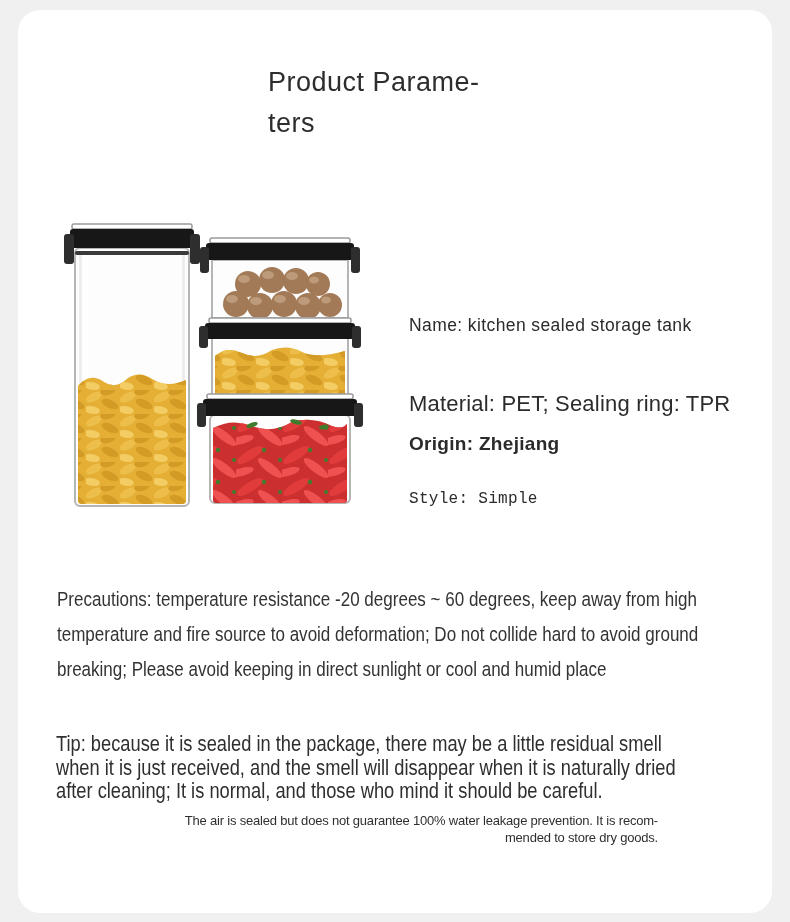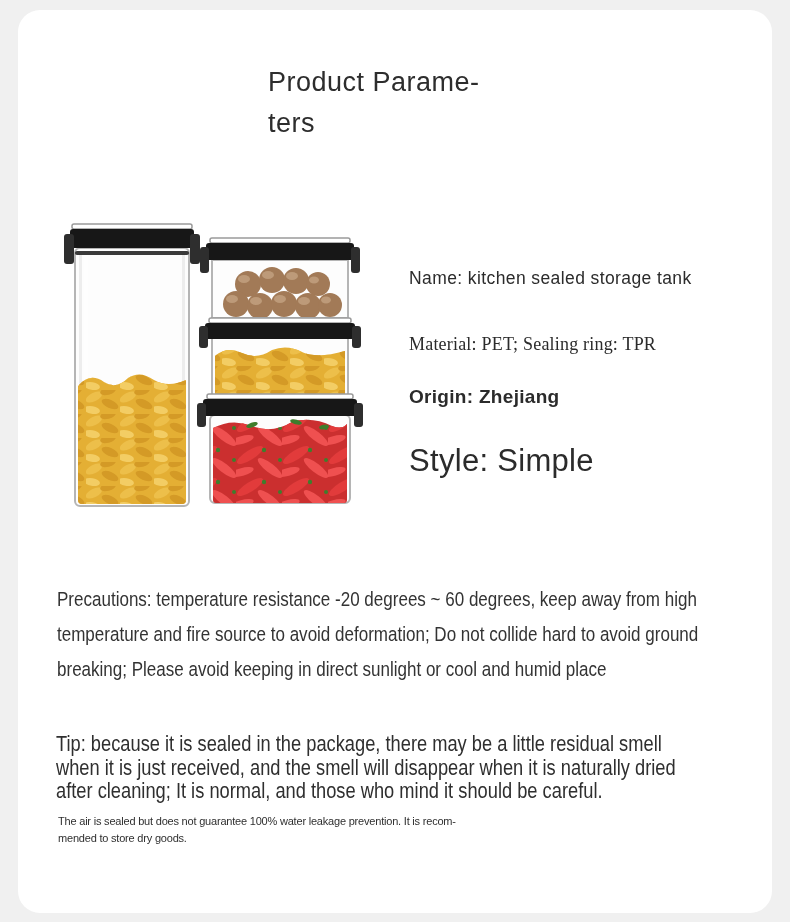--- a/index.html
+++ b/index.html
@@ -11,39 +11,39 @@
   }
   .card{
     position:absolute;left:18px;top:10px;width:754px;height:903px;
     background:var(--card_color,#ffffff);border-radius:22px;
   }
   .page-title{
     position:absolute;left:268px;top:62px;
     font-size:27px;line-height:41px;letter-spacing:0.5px;
     color:#2d2d2d;white-space:pre-line;
   }
-  .spec{position:absolute;left:409px;color:#2b2b2b;white-space:nowrap;}
+  .spec{position:absolute;left:409px;color:#2b2b2b;white-space:nowrap;margin-top:47px;}
   .spec-name{top:268px;font-size:17.5px;letter-spacing:0.4px;}
-  .spec-material{top:334px;font-size:18px;letter-spacing:0.2px;font-family:Liberation Serif, serif;}
+  .spec-material{top:344px;font-size:22px;letter-spacing:0.2px;}
   .spec-origin{top:386px;font-size:19px;letter-spacing:0.3px;font-weight:bold;}
-  .spec-style{top:443px;font-size:31px;letter-spacing:0.3px;}
+  .spec-style{top:443px;font-size:16px;letter-spacing:0.3px;font-family:Liberation Mono, monospace;}
   .precautions{
     position:absolute;left:57px;top:581px;width:800px;
     font-size:20.5px;line-height:35px;color:#333;
     white-space:pre-line;transform:scaleX(0.83);transform-origin:0 0;
   }
   .tip{
     position:absolute;left:56px;top:733px;width:820px;
     font-size:21.5px;line-height:23.7px;color:#2f2f2f;
     white-space:pre-line;transform:scaleX(0.85);transform-origin:0 0;
   }
   .note{
     position:absolute;left:58px;top:813px;width:600px;
-    font-size:11px;line-height:16.5px;letter-spacing:-0.2px;
-    color:#2f2f2f;white-space:pre-line;
+    font-size:13px;line-height:16.5px;letter-spacing:-0.2px;
+    color:#2f2f2f;white-space:pre-line;text-align:right;
   }
   .product-image{position:absolute;left:52px;top:222px;}
   
   .lid{fill:var(--lid_color,#191919);}
   .clip{fill:var(--clip_color,#2e2e2e);}
   .rim{fill:#ffffff;stroke:#9a9a9a;stroke-width:1.5;}
   .glass{fill:#fdfdfd;stroke:var(--glass_stroke,#b5b5b5);stroke-width:2;}
   .shine{fill:#ffffff;opacity:0.65;}
   .shade{fill:#e9e9e9;opacity:0.8;}
   .pbase{fill:var(--pasta_colors-0,#e4af34);}

